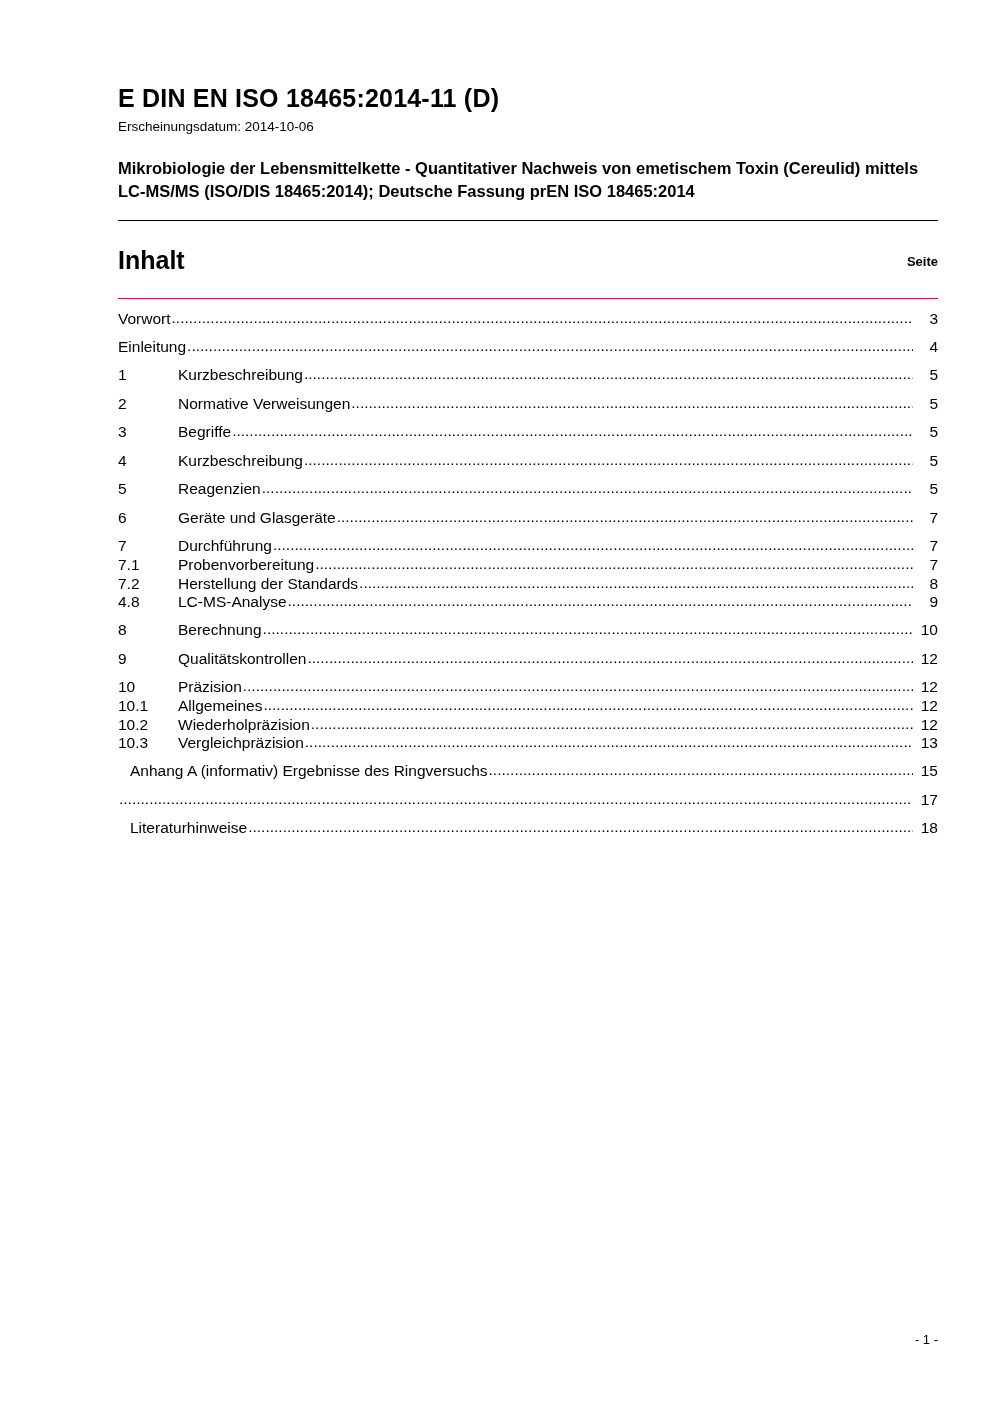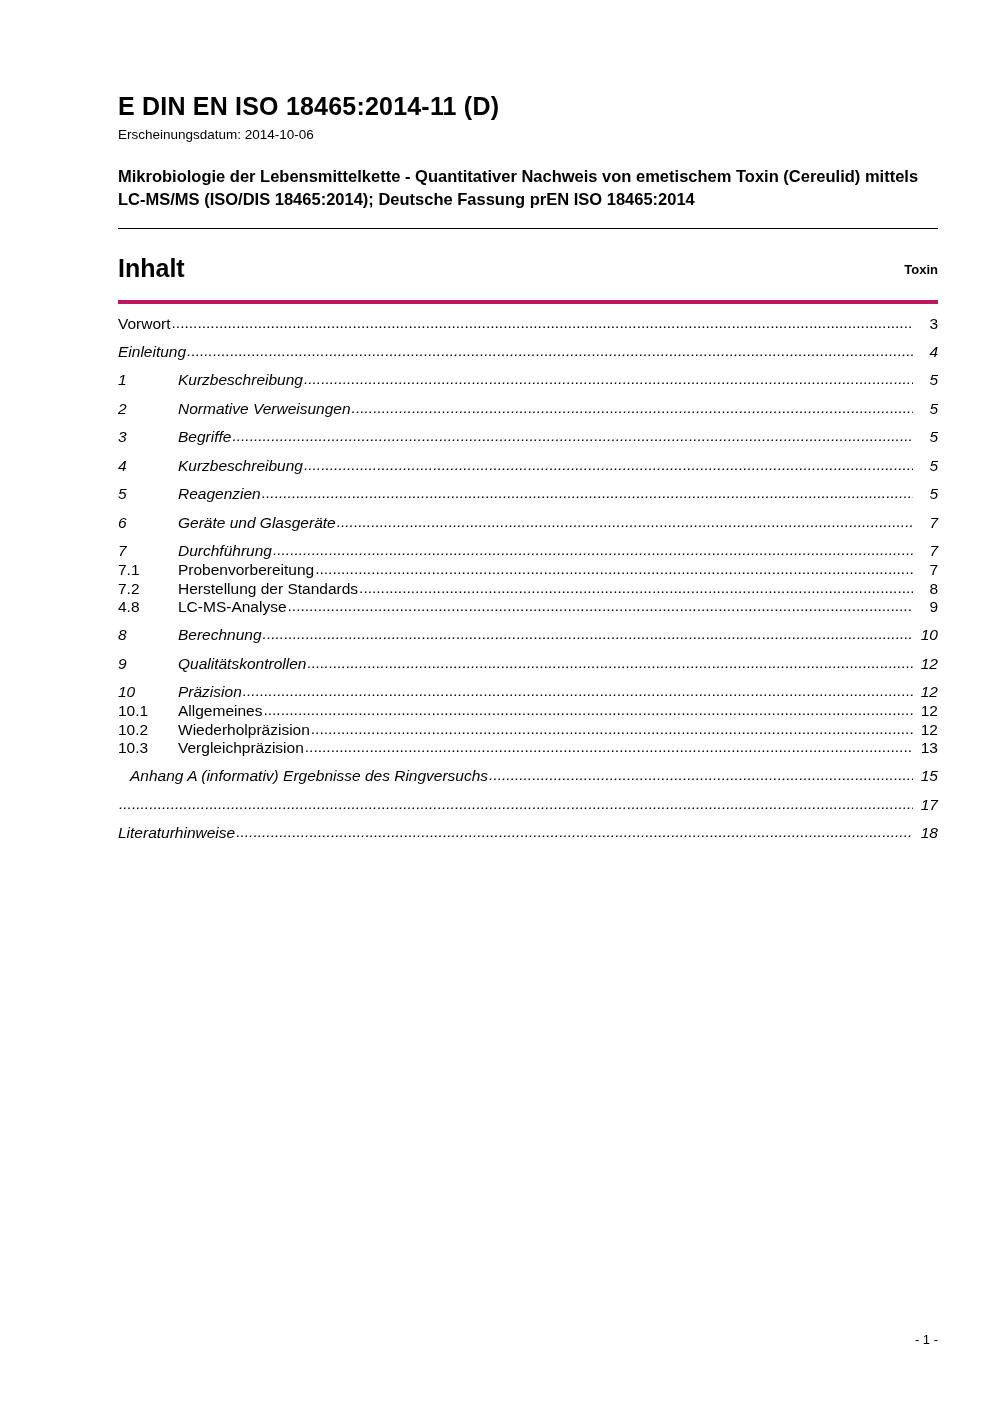--- a/index.html
+++ b/index.html
@@ -16,21 +16,21 @@
     width: 992px;
     height: 1403px;
     margin: 0 auto;
     background: #ffffff;
     box-sizing: border-box;
     overflow: hidden;
   }
   .content {
     position: absolute;
     left: 118px;
-    top: 92px;
+    top: 84px;
     width: 820px;
   }
   .doc-number {
     font-size: 25px;
     font-weight: bold;
     letter-spacing: 0.2px;
     line-height: 1.18;
     margin: 0 0 4px 0;
   }
   .doc-date {
@@ -49,47 +49,46 @@
     border: none;
     border-top: 1px solid #000;
     margin: 0 0 0 0;
     height: 0;
   }
   .toc-head {
     display: flex;
     align-items: flex-end;
     justify-content: space-between;
     margin-top: 26px;
-    margin-bottom: 18px;
+    margin-bottom: 24px;
   }
   .toc-title {
     font-size: 25px;
     font-weight: bold;
     line-height: 1.1;
   }
   .toc-seite {
     font-size: 13px;
     font-weight: bold;
     padding-bottom: 5px;
   }
   .toc {
-    border-top: 4px solid #be185d;
+    border-top: 1px solid #be185d;
     padding-top: 10px;
   }
   .toc-row {
     display: flex;
     align-items: baseline;
     font-size: 15.5px;
     line-height: 1.0;
     color: #000;
     padding: 2px 0;
   }
   .toc-row.gap {
     margin-top: 9px;
-    font-style: italic;
   }
   .toc-row.tight {
     padding: 1.5px 0;
   }
   .num {
     width: 60px;
     flex: 0 0 60px;
     white-space: nowrap;
   }
   .label {
@@ -126,21 +125,21 @@
 
   <div class="content">
 
     <h1 class="doc-number">E DIN EN ISO 18465:2014-11 (D)</h1>
     <div class="doc-date">Erscheinungsdatum: 2014-10-06</div>
     <h2 class="doc-title">Mikrobiologie der Lebensmittelkette - Quantitativer Nachweis von emetischem Toxin (Cereulid) mittels LC-MS/MS (ISO/DIS 18465:2014); Deutsche Fassung prEN ISO 18465:2014</h2>
     <hr class="rule">
 
     <div class="toc-head">
       <div class="toc-title">Inhalt</div>
-      <div class="toc-seite">Toxin</div>
+      <div class="toc-seite">Seite</div>
     </div>
 
     <div class="toc" id="toc-list">
         <div class="toc-row tight">
           <span class="label" style="margin-left: 0px;">Vorwort</span>
           <span class="dots">............................................................................................................................................................................................................................</span>
           <span class="page-no">3</span>
         </div>
         <div class="toc-row gap">
           <span class="label" style="margin-left: 0px;">Einleitung</span>
@@ -246,21 +245,21 @@
         <div class="toc-row gap">
           <span class="label" style="margin-left: 12px;">Anhang A (informativ)  Ergebnisse des Ringversuchs</span>
           <span class="dots">............................................................................................................................................................................................................................</span>
           <span class="page-no">15</span>
         </div>
         <div class="toc-row gap">
           <span class="dots">............................................................................................................................................................................................................................</span>
           <span class="page-no">17</span>
         </div>
         <div class="toc-row gap">
-          <span class="label" style="margin-left: 0px;">Literaturhinweise</span>
+          <span class="label" style="margin-left: 12px;">Literaturhinweise</span>
           <span class="dots">............................................................................................................................................................................................................................</span>
           <span class="page-no">18</span>
         </div>
       </div>
 
   </div>
 
   <div class="footer">- 1 -</div>
 
 </div>

